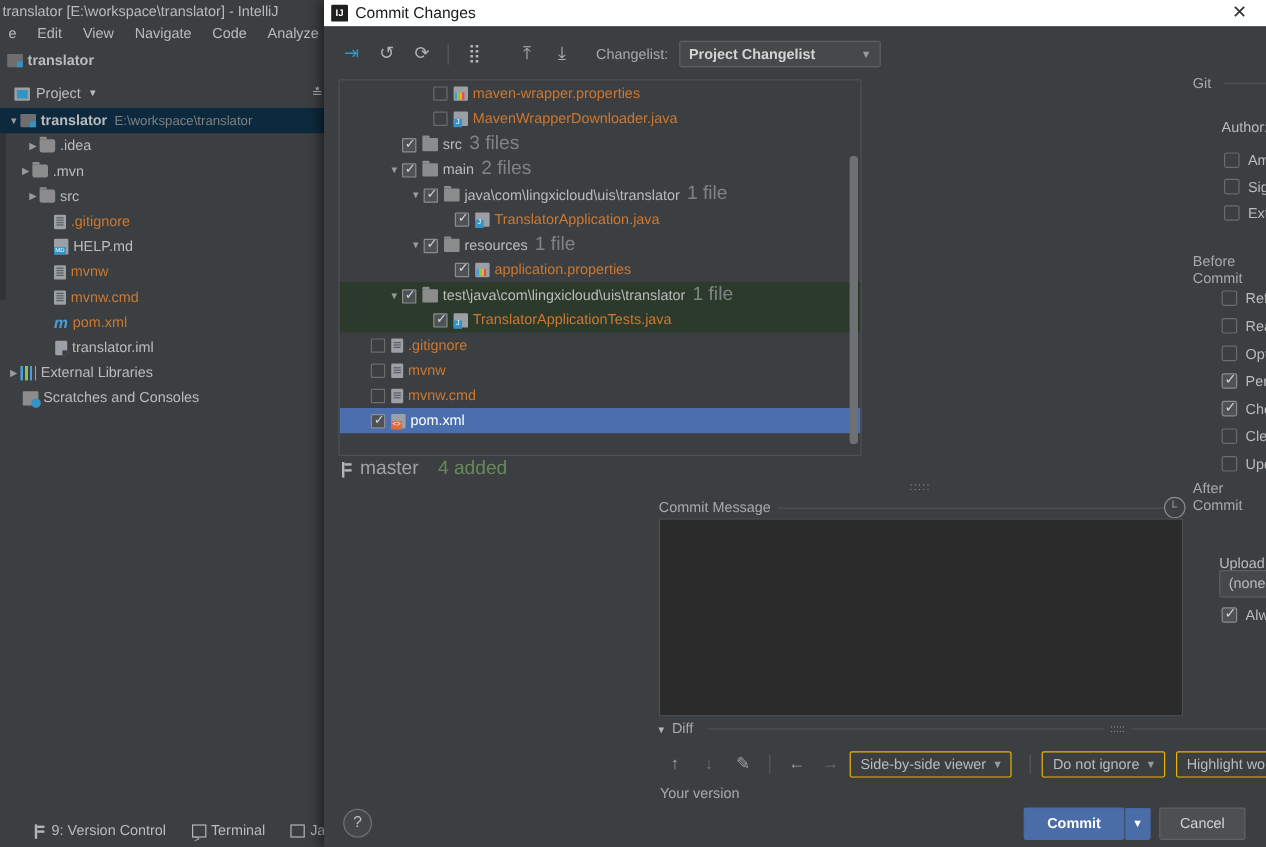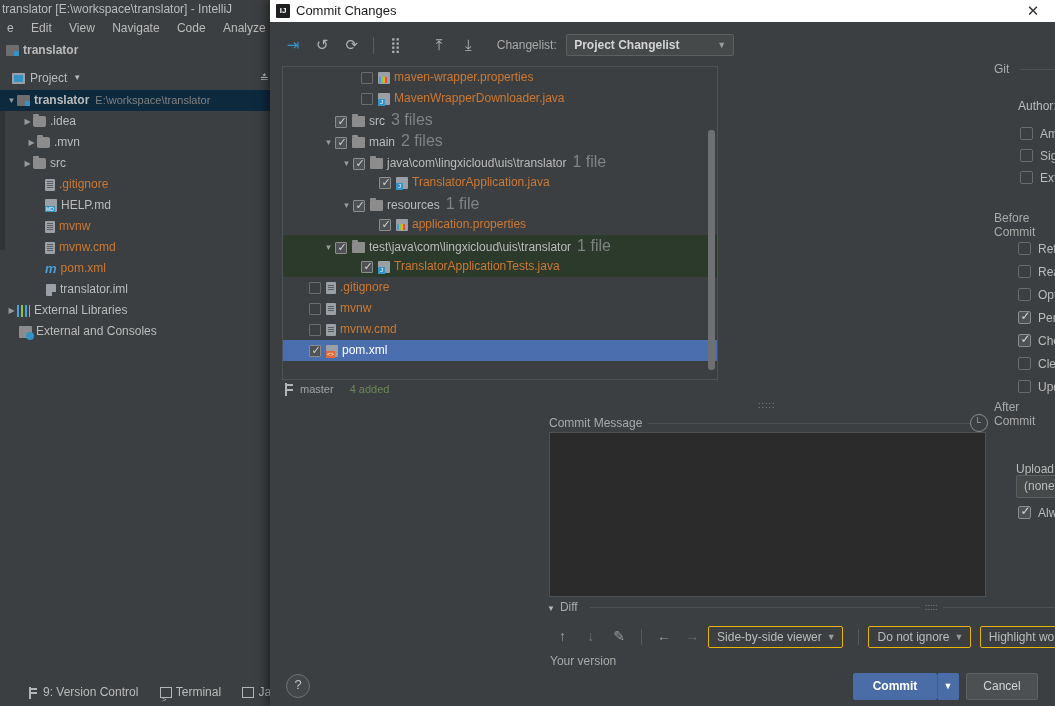--- a/index.html
+++ b/index.html
@@ -247,21 +247,21 @@
     background:transparent;
   }
   .cd-vscroll .thumb {
     position:absolute; left:1px; top:62px; width:7px; height:240px;
     background:#6e7173; border-radius:3px;
   }
 
   
   .cd-branch {
     position:absolute; left:14px; top:360px; width:430px; height:20px;
-    white-space:nowrap; font-size:11px;
+    white-space:nowrap; font-size:16px;
   }
   .cd-branch .bicon {
     display:inline-block; width:11px; height:13px; position:relative;
     vertical-align:middle; margin-right:5px;
   }
   .cd-branch .bicon::before{content:"";position:absolute;left:1px;top:0;width:2px;height:13px;background:#b5b5b5;}
   .cd-branch .bicon::after{content:"";position:absolute;left:3px;top:1px;width:6px;height:2px;
     background:#b5b5b5; box-shadow:0 5px 0 #b5b5b5;}
   .cd-branch .bname { color:#a2a2a2; vertical-align:middle; }
   .cd-branch .badded { color:#6a8759; margin-left:16px; vertical-align:middle; }
@@ -444,21 +444,21 @@
 
     <div class="ide-leftstrip"></div>
 
     <div class="ide-tree">
       <div class="trow sel" style="padding-left:6px;">
         <span class="arrow">▼</span><span class="ic ic-module"></span><span class="nm" style="font-weight:bold;">translator</span><span class="sub">E:\workspace\translator</span>
       </div>
       <div class="trow" style="padding-left:22px;">
         <span class="arrow">▶</span><span class="ic ic-folder"></span><span class="nm">.idea</span>
       </div>
-      <div class="trow" style="padding-left:26px;">
+      <div class="trow" style="padding-left:16px;">
         <span class="arrow">▶</span><span class="ic ic-folder"></span><span class="nm">.mvn</span>
       </div>
       <div class="trow" style="padding-left:22px;">
         <span class="arrow">▶</span><span class="ic ic-folder"></span><span class="nm">src</span>
       </div>
       <div class="trow" style="padding-left:45px;">
         <span class="ic ic-file"></span><span class="nm" style="color:#cc7832;">.gitignore</span>
       </div>
       <div class="trow" style="padding-left:45px;">
         <span class="ic ic-md"></span><span class="nm">HELP.md</span>
@@ -472,21 +472,21 @@
       <div class="trow" style="padding-left:45px;">
         <span class="ic ic-maven">m</span><span class="nm" style="color:#cc7832;">pom.xml</span>
       </div>
       <div class="trow" style="padding-left:46px;">
         <span class="ic ic-iml"></span><span class="nm">translator.iml</span>
       </div>
       <div class="trow" style="padding-left:6px;">
         <span class="arrow">▶</span><span class="ic ic-lib"></span><span class="nm">External Libraries</span>
       </div>
       <div class="trow" style="padding-left:19px;">
-        <span class="ic ic-scratch"></span><span class="nm">External and Consoles</span>
+        <span class="ic ic-scratch"></span><span class="nm">Scratches and Consoles</span>
       </div>
     </div>
 
     <div class="ide-statusbar">
       <span class="sbi" style="padding-left:28px;"><span class="ic ic-vcs"></span><span>9: Version Control</span></span>
       <span class="sbi"><span class="ic ic-term"></span><span>Terminal</span></span>
       <span class="sbi"><span class="ic ic-javaee"></span><span>Jav</span></span>
     </div>
 
     <div class="ide-right-edge"></div>

